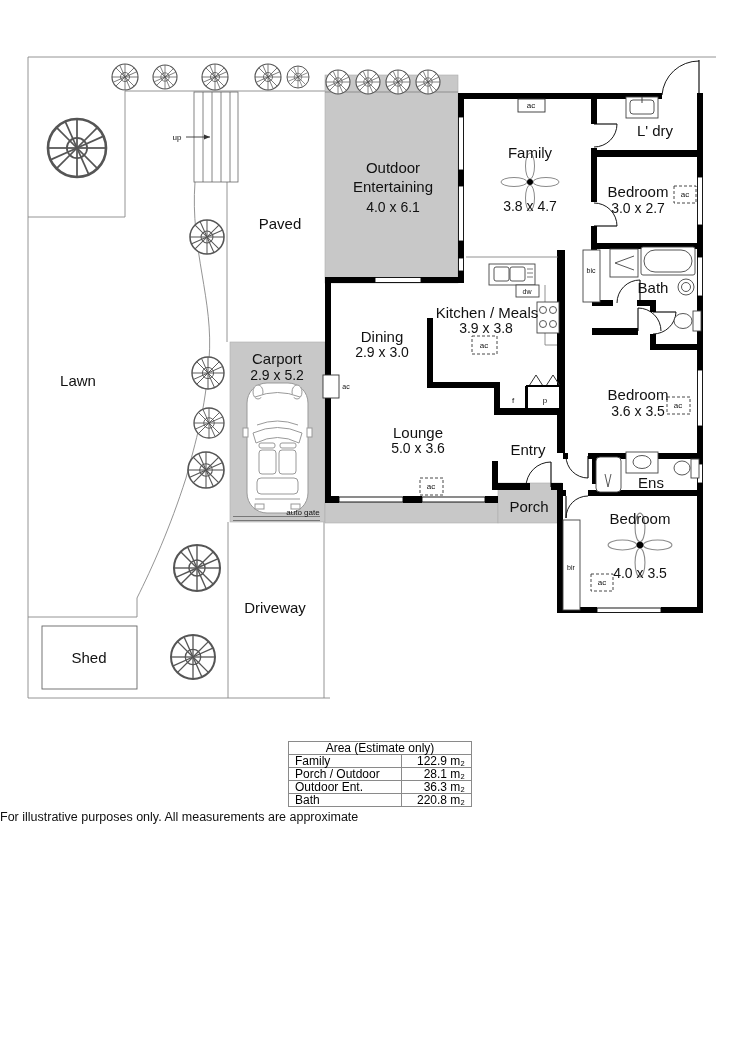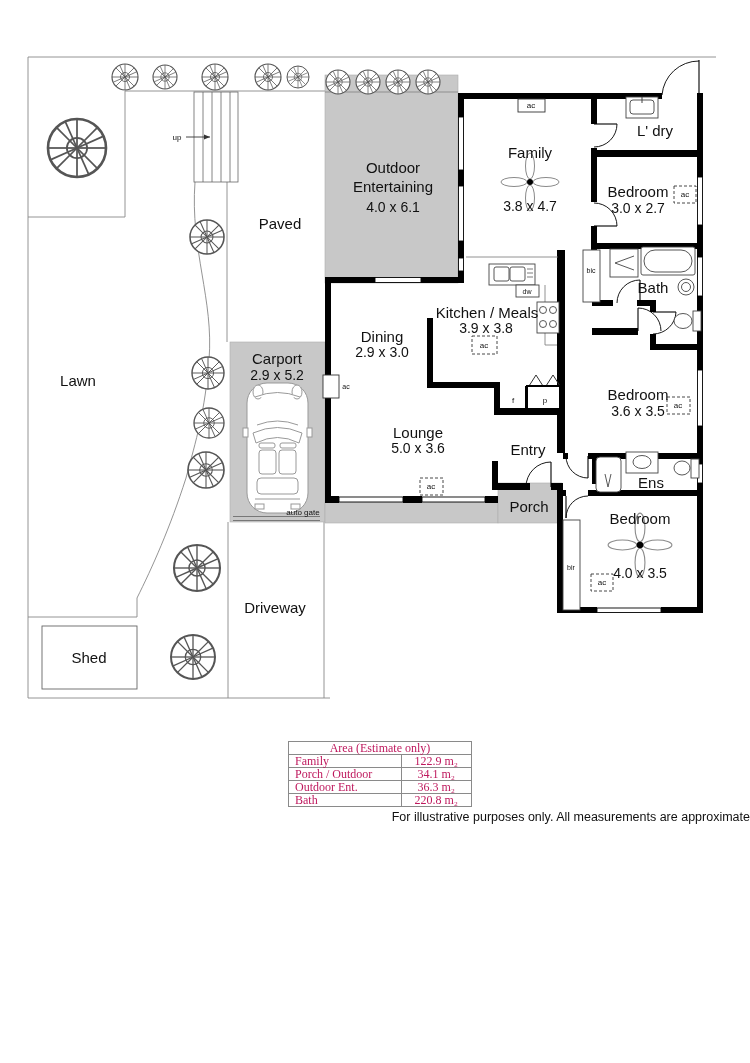--- a/index.html
+++ b/index.html
@@ -15,26 +15,26 @@
   .win{fill:#fff;stroke:#000;stroke-width:0.9;}
   .door{fill:none;stroke:#000;stroke-width:0.9;}
   .leaf{stroke:#000;stroke-width:1.1;}
   .fix{fill:#fff;stroke:#444;stroke-width:0.9;}
   .acbox{fill:#fff;stroke:#333;stroke-width:0.9;stroke-dasharray:3,2;}
   .acsolid{fill:#fff;stroke:#333;stroke-width:0.9;}
   .grey{fill:#c8c8c8;stroke:#adadad;stroke-width:0.6;}
   .carline{stroke:#999;stroke-width:1;fill:#fff;}
   
   .area-table{position:absolute;left:288px;top:741px;width:184px;border-collapse:collapse;
-              font-size:12px;color:#be185d;font-family:Liberation Serif, serif;}
+              font-size:12px;color:#000000;}
   .area-table th,.area-table td{border:1px solid #8a8a8a;padding:0 6px;height:12px;
               font-weight:400;line-height:12px;}
   .area-table th{text-align:center;}
-  .area-table td.val{text-align:center;}
-  .disclaimer{position:absolute;left:0;top:810px;width:750px;text-align:right;
+  .area-table td.val{text-align:right;}
+  .disclaimer{position:absolute;left:0;top:810px;width:750px;text-align:left;
               font-size:12.5px;color:#111;}
 </style>
 </head>
 <body>
 
 <div class="page">
 <svg width="750" height="735" viewBox="0 0 750 735">
   <defs>
     <g id="tree">
       <circle r="10" fill="#fff" stroke="#555" stroke-width="0.9"></circle>
@@ -337,21 +337,21 @@
   <tbody>
     <tr>
       <th colspan="2">Area (Estimate only)</th>
     </tr>
     <tr>
       <td>Family</td>
       <td class="val">122.9 m₂</td>
     </tr>
     <tr>
       <td>Porch / Outdoor</td>
-      <td class="val">34.1 m₂</td>
+      <td class="val">28.1 m₂</td>
     </tr>
     <tr>
       <td>Outdoor Ent.</td>
       <td class="val">36.3 m₂</td>
     </tr>
     <tr>
       <td>Bath</td>
       <td class="val">220.8 m₂</td>
     </tr>
   </tbody>

